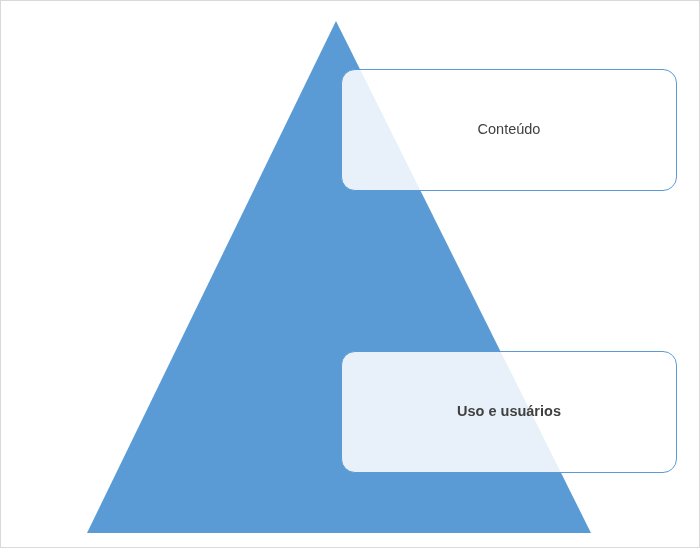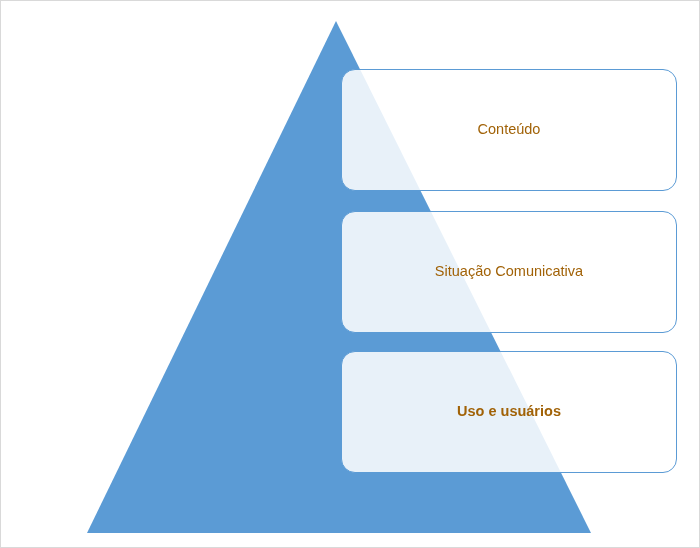--- a/index.html
+++ b/index.html
@@ -36,38 +36,35 @@
     box-sizing: border-box;
     display: flex;
     align-items: center;
     justify-content: center;
   }
   .level-box.pos-1 { top: 68px; }
   .level-box.pos-2 { top: 210px; }
   .level-box.pos-3 { top: 350px; font-weight: bold; }
   .level-label {
     font-size: 14.5px;
-    color: #a16207;
+    color: #404040;
     text-align: center;
     line-height: 1.2;
     padding: 0 14px;
   }
 </style>
 </head>
 <body>
 
 <div class="canvas">
 
   <div class="triangle"></div>
 
   <div class="level-box pos-1">
     <span class="level-label">Conteúdo</span>
   </div>
 
-  <div class="level-box pos-2">
-    <span class="level-label">Situação Comunicativa</span>
-  </div>
 
   <div class="level-box pos-3">
     <span class="level-label">Uso e usuários</span>
   </div>
 
 </div>
 
 </body></html>

